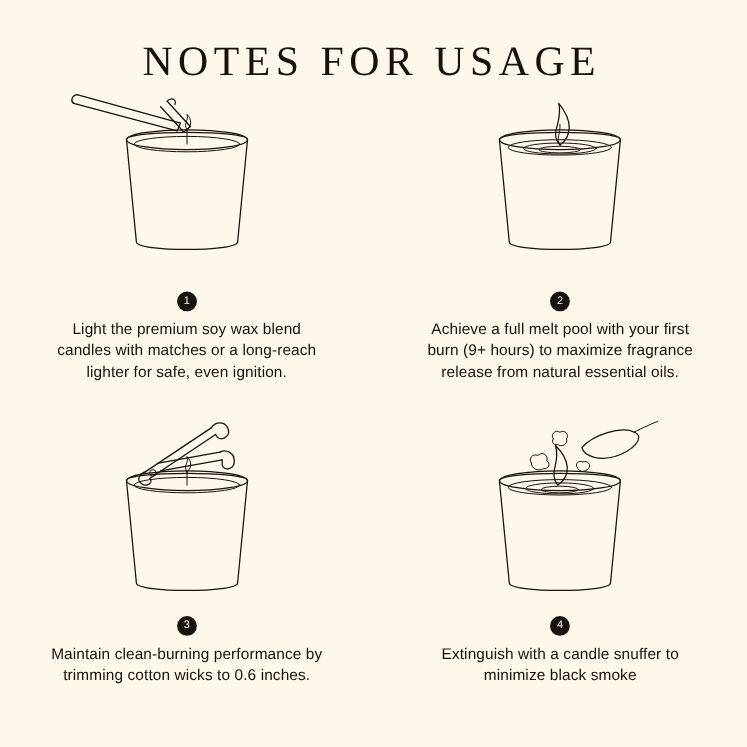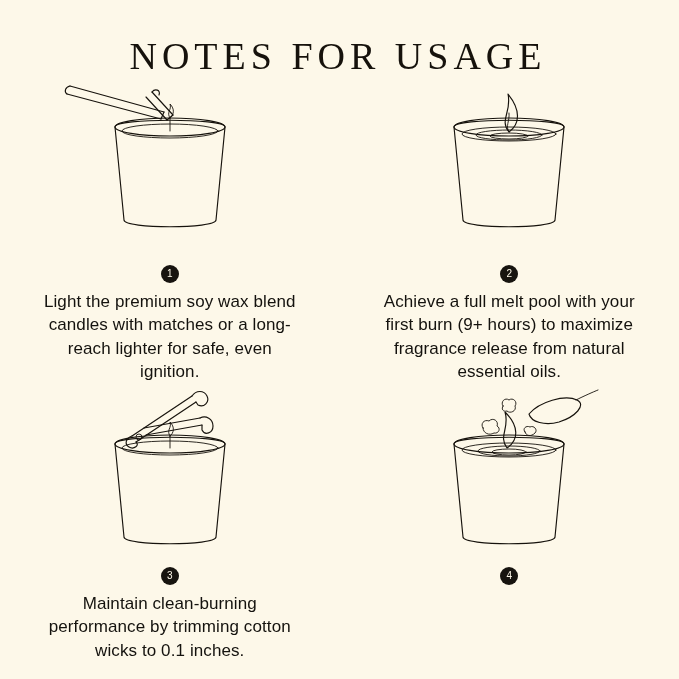--- a/index.html
+++ b/index.html
@@ -66,21 +66,21 @@
     font-size: 10px;
     line-height: 18px;
     text-align: center;
     font-family: "Liberation Sans", sans-serif;
     margin-top: 8px;
     margin-bottom: 7px;
     flex: none;
   }
   .caption {
     text-align: center;
-    font-size: 17px;
+    font-size: 14px;
     line-height: 1.38;
     color: #14120e;
     max-width: 255px;
     letter-spacing: 0.1px;
   }
   svg { display: block; }
   .ln {
     fill: none;
     stroke: #16120c;
     stroke-width: 1.15;
@@ -161,21 +161,21 @@
           <path class="ln" d="M96 58 L156 18"></path>
           <path class="ln" d="M92 52 C86 54, 84 60, 89 63 C94 66, 100 61, 96 58"></path>
           <path class="ln" d="M152 12 C156 6, 164 6, 167 12 C170 18, 164 24, 158 21 L156 18"></path>
           <path class="ln" d="M104 44 L160 34"></path>
           <path class="ln" d="M106 51 L162 41"></path>
           <path class="ln" d="M160 34 C166 31, 173 35, 173 42 C173 49, 165 52, 162 46 L162 41"></path>
           <circle class="ln-thin" cx="99" cy="53" r="3"></circle>
         </svg>
       </div>
       <div class="badge">3</div>
-      <div class="caption">Maintain clean-burning performance by trimming cotton wicks to 0.1 inches.</div>
+      <div class="caption">Maintain clean-burning performance by trimming cotton wicks to 0.6 inches.</div>
     </div>
 
     <div class="cell">
       <div class="art">
         <svg width="260" height="175" viewBox="0 0 260 175">
           <path class="ln" d="M75 60 C75 51, 185 51, 185 60 L176 153 C176 162, 84 162, 84 153 Z"></path>
           <ellipse class="ln" cx="130" cy="60" rx="55" ry="9"></ellipse>
           <ellipse class="ln-thin" cx="130" cy="66" rx="47" ry="7"></ellipse>
           <ellipse class="ln-thin" cx="130" cy="67" rx="31" ry="5"></ellipse>
           <ellipse class="ln-thin" cx="130" cy="68" rx="17" ry="3"></ellipse>
@@ -184,16 +184,17 @@
 
           <path class="ln" d="M150 30 C160 18, 186 10, 198 16 C208 21, 196 33, 180 38 C166 42, 152 38, 150 30 Z"></path>
           <path class="ln-thin" d="M197 16 C205 12, 214 8, 219 6"></path>
 
           <path class="ln-thin" d="M104 44 C101 40, 105 35, 110 37 C114 33, 120 37, 118 42 C122 44, 120 50, 115 49 C110 52, 104 49, 104 44 Z"></path>
           <path class="ln-thin" d="M124 22 C121 18, 126 13, 130 16 C134 13, 139 18, 136 22 C138 27, 131 30, 128 27 C124 28, 122 25, 124 22 Z"></path>
           <path class="ln-thin" d="M146 48 C143 45, 147 41, 151 43 C155 41, 159 46, 156 49 C152 53, 147 52, 146 48 Z"></path>
         </svg>
       </div>
       <div class="badge">4</div>
+      <div class="caption">Extinguish with a candle snuffer to minimize black smoke</div>
     </div>
 
   </div>
 </div>
 
 </body></html>

